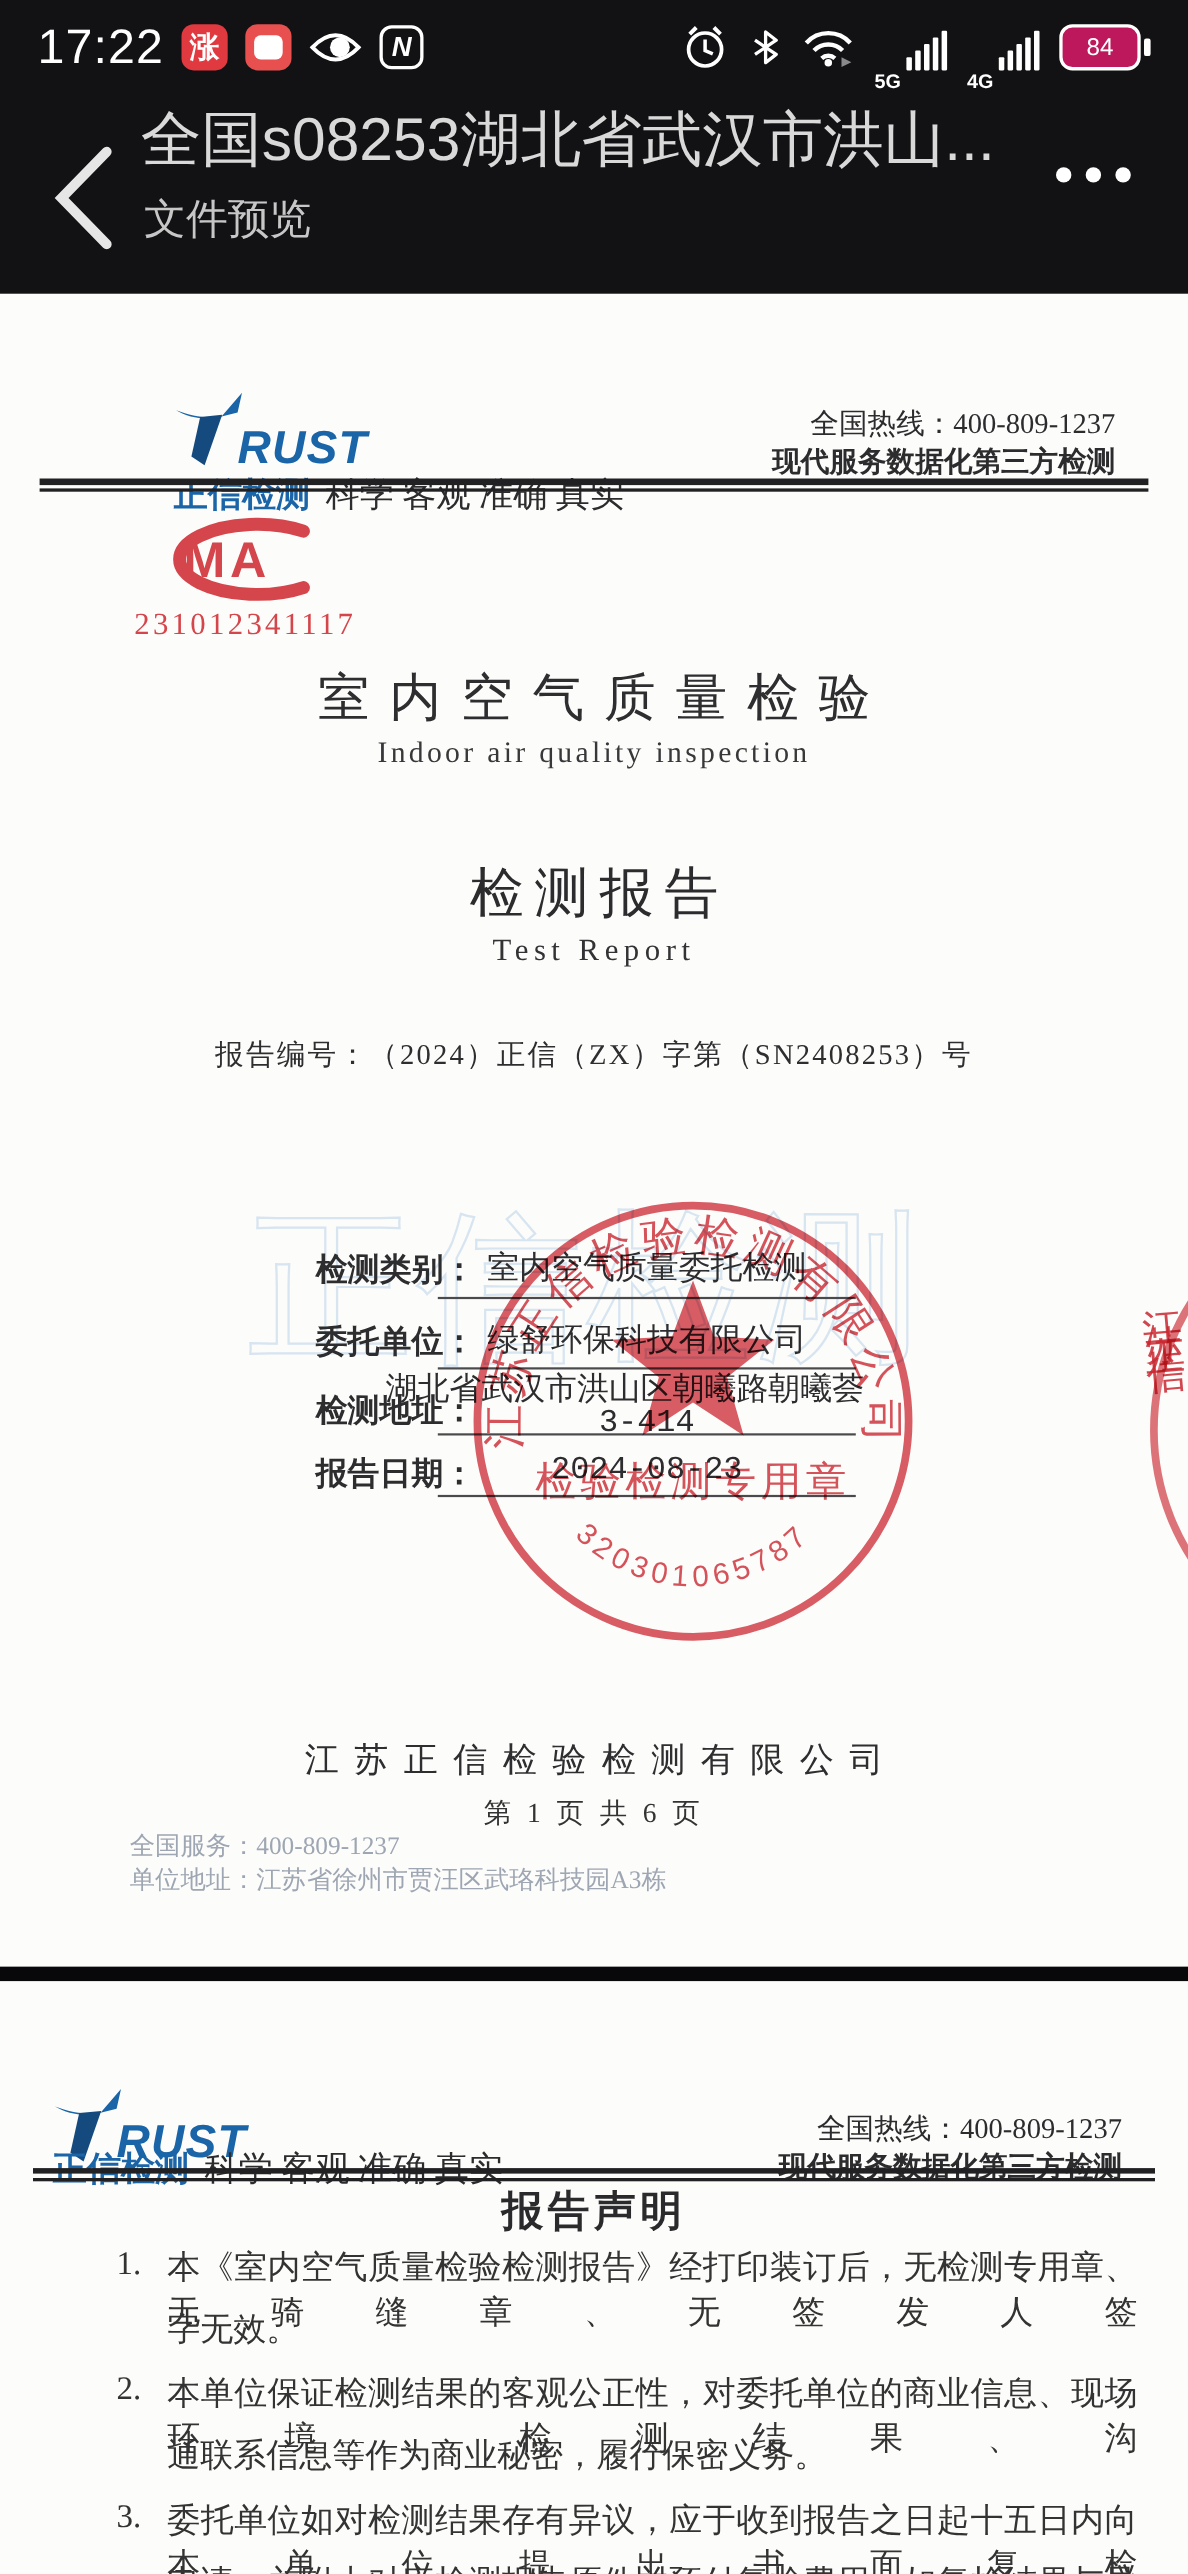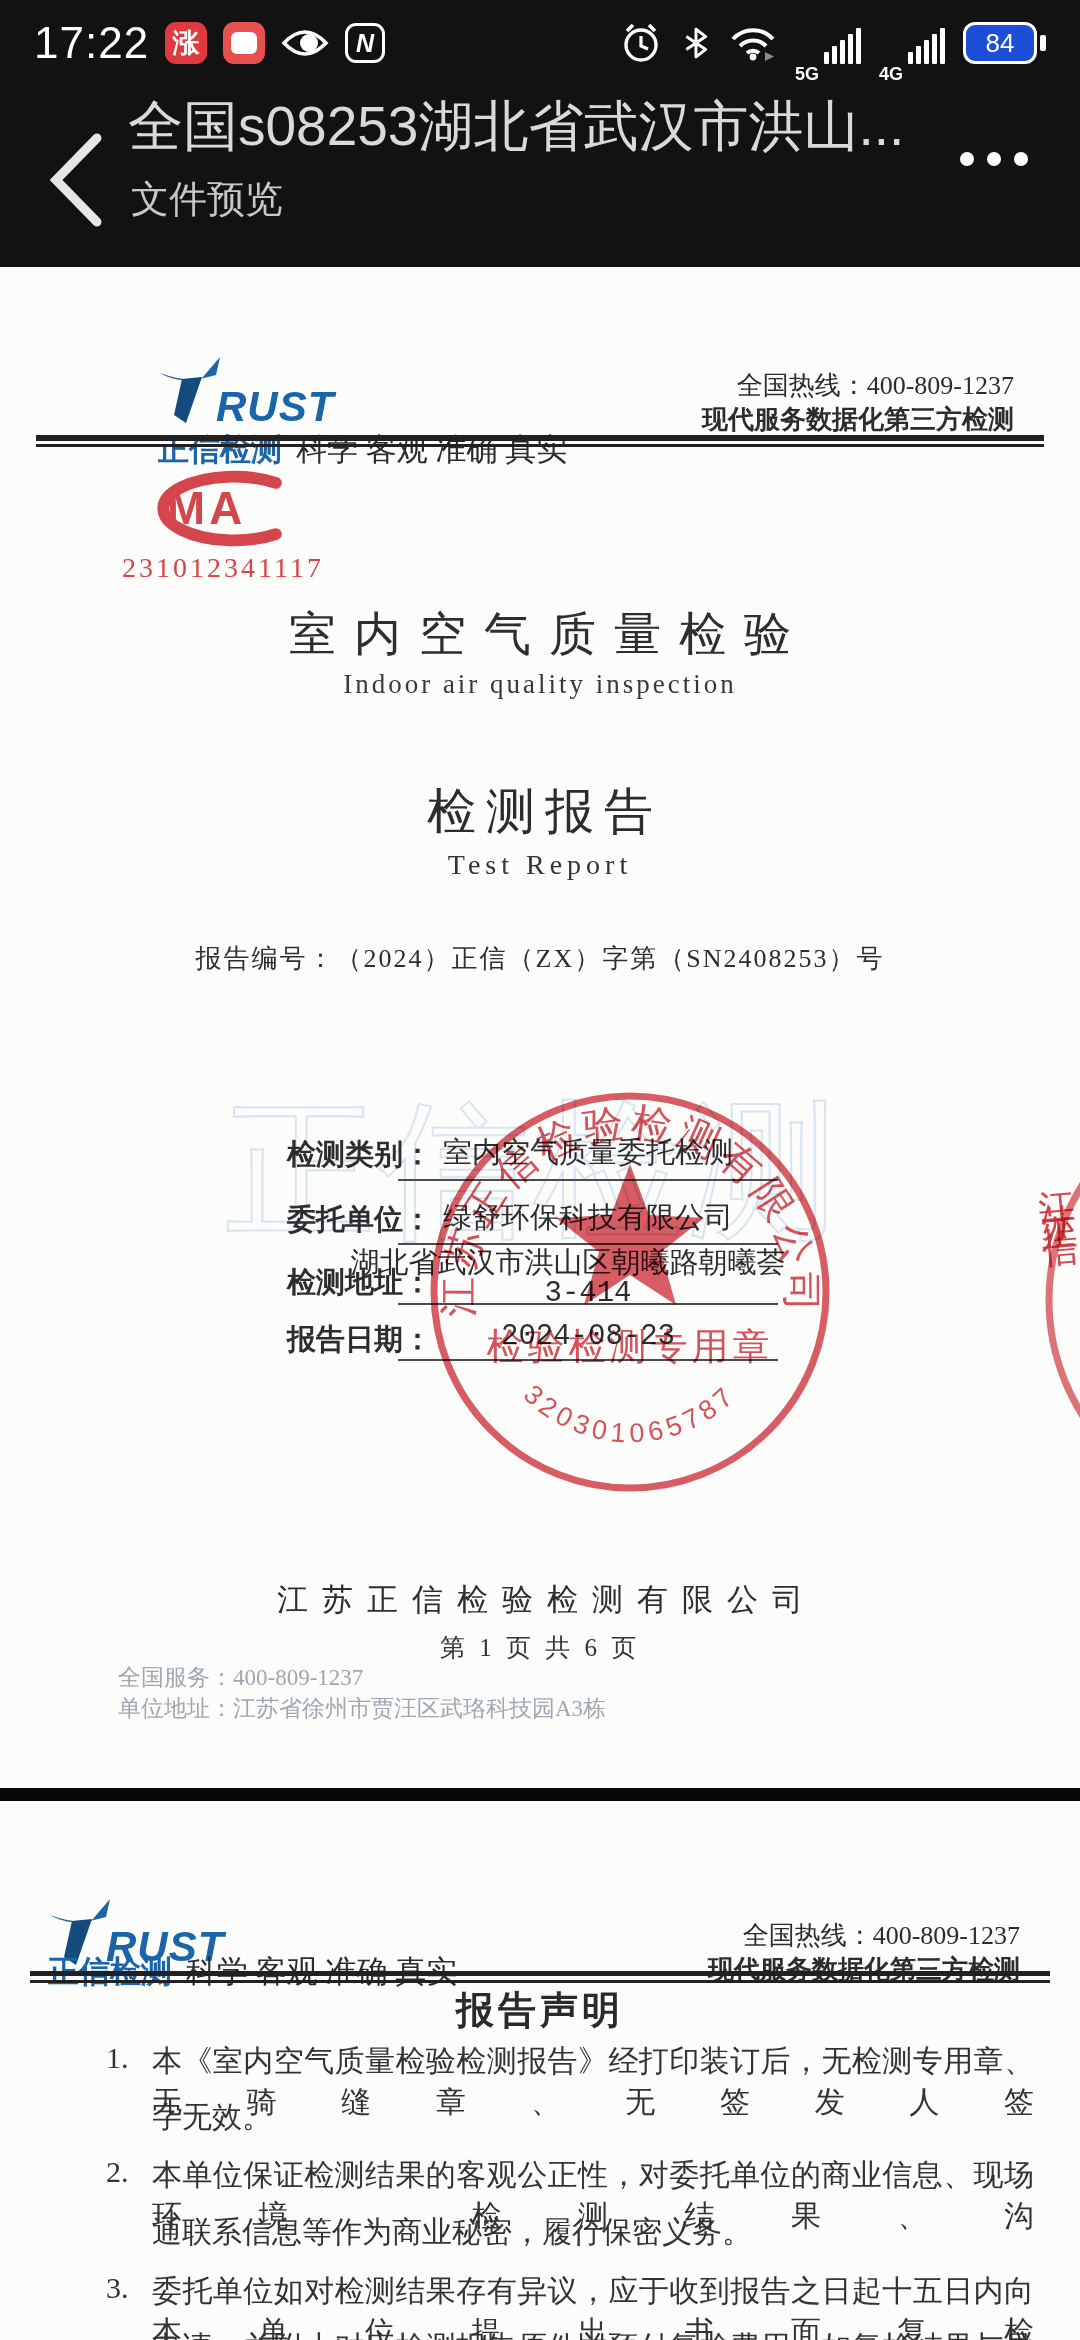--- a/index.html
+++ b/index.html
@@ -17,21 +17,21 @@
   .book-badge{width:42px;height:42px;border-radius:11px;background:#e85050;display:flex;align-items:center;justify-content:center;}
   .book-badge div{width:26px;height:22px;background:#fff;border-radius:6px;}
   .nfc-badge{width:40px;height:40px;border:3px solid #fff;border-radius:11px;box-sizing:border-box;
              display:flex;align-items:center;justify-content:center;font-size:25px;font-weight:bold;font-style:italic;}
   .net{position:relative;width:66px;height:46px;}
   .net .lbl{position:absolute;top:0;left:0;font-size:18px;font-weight:bold;margin-top:44px;}
   .bars{position:absolute;right:0;bottom:2px;display:flex;align-items:flex-end;gap:3px;}
   .bars i{display:block;width:5px;background:#fff;border-radius:1px;}
   .battery{display:flex;align-items:center;gap:3px;}
   .batt-body{width:74px;height:42px;border:3px solid #fff;border-radius:12px;box-sizing:border-box;
-             display:flex;align-items:center;justify-content:center;font-size:26px;color:#fff;background:#1d4ed8;}
+             display:flex;align-items:center;justify-content:center;font-size:22px;color:#fff;background:#be185d;}
   .batt-nub{width:6px;height:16px;background:#fff;border-radius:2px;}
 
   
   .nav{position:absolute;top:74px;left:0;right:0;height:193px;color:#d9d9d9;}
   .back-btn{position:absolute;left:42px;top:58px;width:70px;height:95px;}
   .nav-title{position:absolute;left:128px;top:16px;font-size:55px;white-space:nowrap;max-width:860px;overflow:hidden;}
   .nav-sub{position:absolute;left:131px;top:100px;font-size:38px;color:#c7c7c7;}
   .menu-dots{position:absolute;right:52px;top:78px;display:flex;gap:13px;}
   .menu-dots i{width:14px;height:14px;border-radius:50%;background:#fff;}
 

